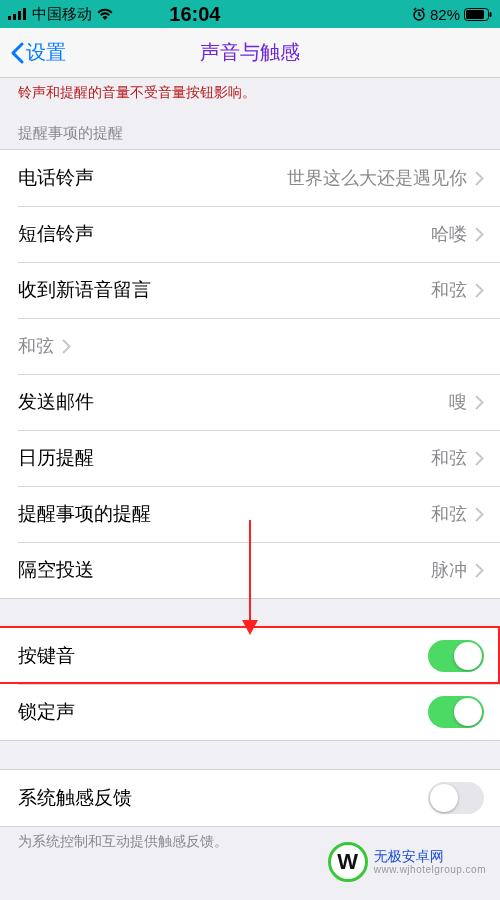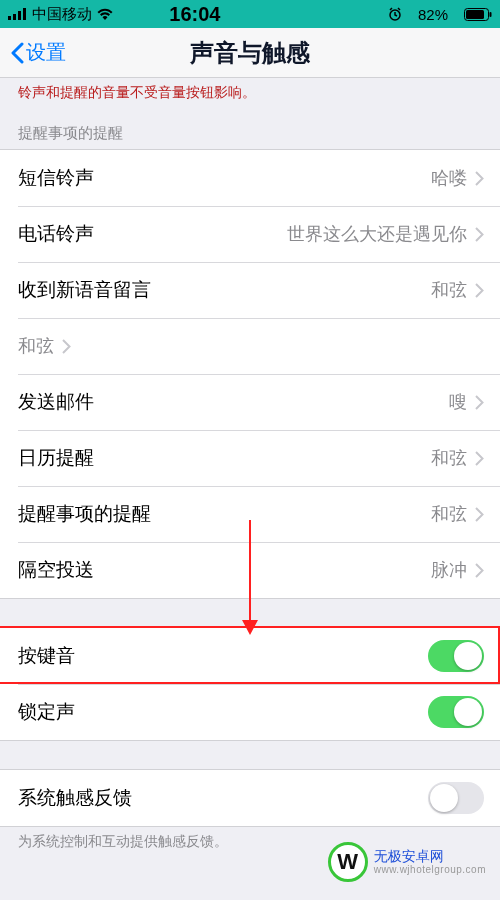--- a/index.html
+++ b/index.html
@@ -16,44 +16,44 @@
     background: #14b8a6;
     display: flex;
     align-items: center;
     padding: 0 8px;
     font-size: 15px;
     font-weight: 500;
     color: #000;
   }
   .status-left { display: flex; align-items: center; gap: 4px; flex: 1; }
   .status-center { flex: 1; text-align: left; font-size: 20px; font-weight: 600; }
-  .status-right { flex: 1; display: flex; justify-content: flex-end; align-items: center; gap: 16px; }
+  .status-right { flex: 1; display: flex; justify-content: flex-end; align-items: center; gap: 4px; }
   .nav-bar {
     height: 50px;
     background: #f7f7f8;
     display: flex;
     align-items: center;
     padding: 0 10px;
     border-bottom: 1px solid #d1d1d5;
     position: relative;
   }
   .nav-back {
     display: flex;
     align-items: center;
     color: #007aff;
     font-size: 20px;
     gap: 2px;
   }
   .nav-title {
     position: absolute;
     left: 50%;
     transform: translateX(-50%);
-    font-size: 24px;
-    font-weight: 700;
-    color: #0f172a;
+    font-size: 20px;
+    font-weight: 400;
+    color: #6d28d9;
   }
   .header-note {
     padding: 6px 18px 10px;
     font-size: 14px;
     color: #b91c1c;
   }
   .section-header {
     padding: 12px 18px 6px;
     font-size: 15px;
     color: #8a8a8e;
@@ -169,29 +169,29 @@
     <span>设置</span>
   </div>
   <div class="nav-title">声音与触感</div>
 </div>
 
 <div class="header-note">铃声和提醒的音量不受音量按钮影响。</div>
 
 <div class="section-header">提醒事项的提醒</div>
 <div class="cell-group">
   <div class="cell">
+    <div class="cell-label">电话铃声</div>
+    <div class="cell-value">世界这么大还是遇见你</div>
+    <svg class="chevron" width="9" height="15" viewBox="0 0 9 15">
+        <path d="M1 1 L7.5 7.5 L1 14" stroke="#c7c7cc" stroke-width="2" fill="none"></path>
+      </svg>
+  </div>
+  <div class="cell">
     <div class="cell-label">短信铃声</div>
     <div class="cell-value">哈喽</div>
-    <svg class="chevron" width="9" height="15" viewBox="0 0 9 15">
-        <path d="M1 1 L7.5 7.5 L1 14" stroke="#c7c7cc" stroke-width="2" fill="none"></path>
-      </svg>
-  </div>
-  <div class="cell">
-    <div class="cell-label">电话铃声</div>
-    <div class="cell-value">世界这么大还是遇见你</div>
     <svg class="chevron" width="9" height="15" viewBox="0 0 9 15">
         <path d="M1 1 L7.5 7.5 L1 14" stroke="#c7c7cc" stroke-width="2" fill="none"></path>
       </svg>
   </div>
   <div class="cell">
     <div class="cell-label">收到新语音留言</div>
     <div class="cell-value">和弦</div>
     <svg class="chevron" width="9" height="15" viewBox="0 0 9 15">
         <path d="M1 1 L7.5 7.5 L1 14" stroke="#c7c7cc" stroke-width="2" fill="none"></path>
       </svg>

